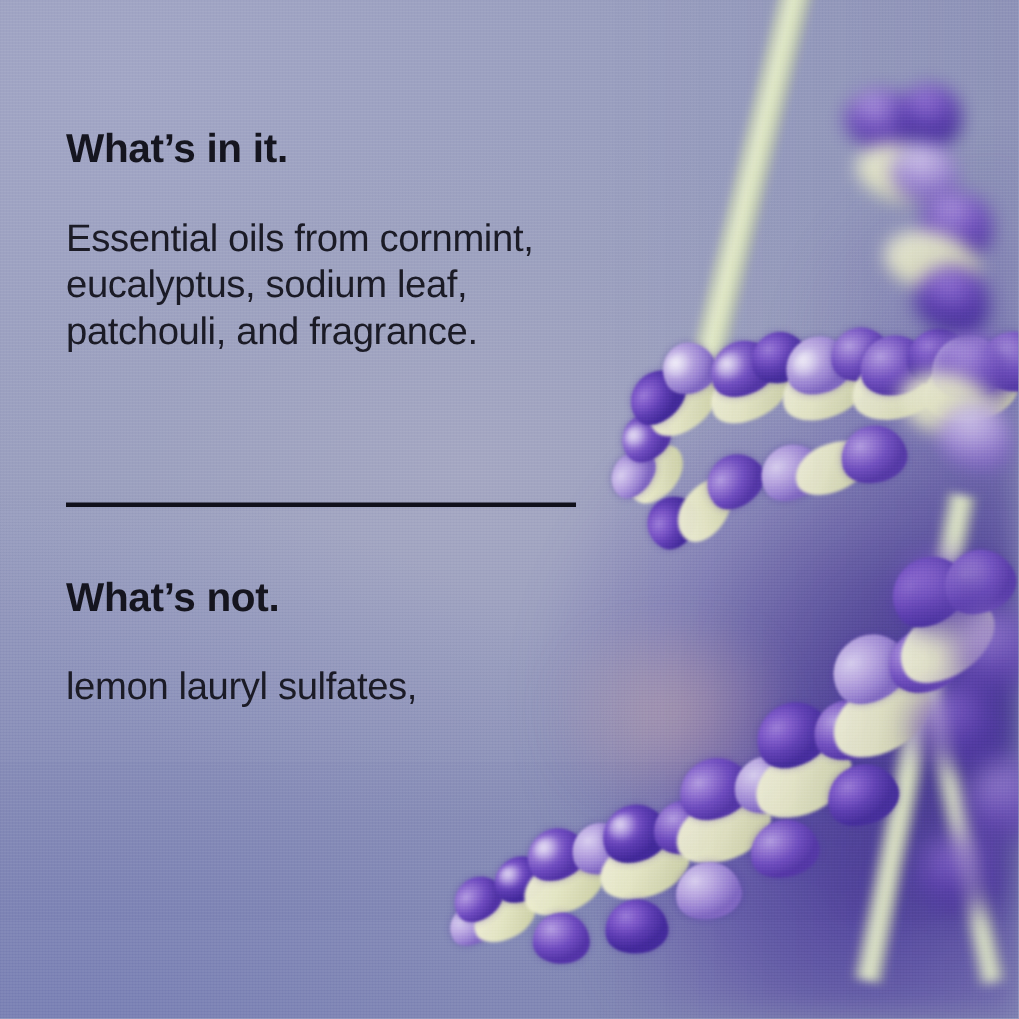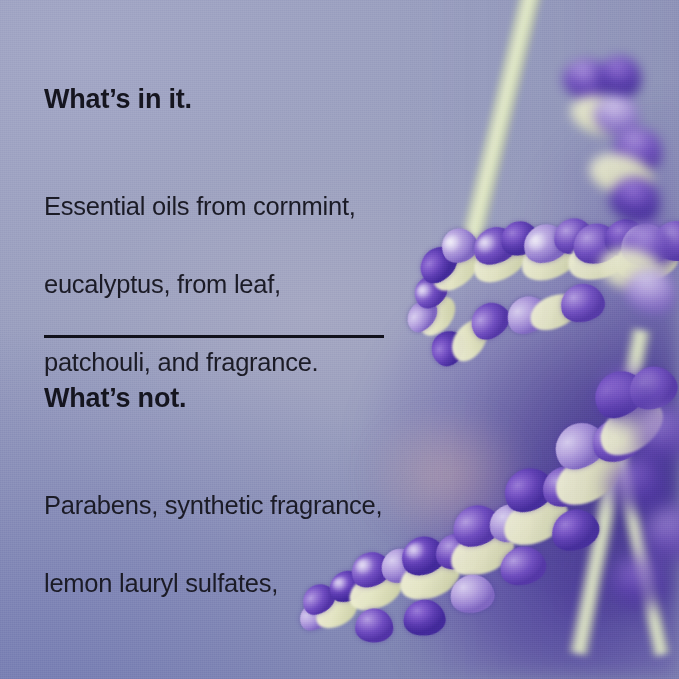--- a/index.html
+++ b/index.html
@@ -167,21 +167,21 @@
     position:absolute;
     font-size:25.5px;
     line-height:31px;
     letter-spacing:-0.25px;
     color:#1b1b26;
     font-weight:400;
     width:430px;
   }
   #body-in  { top:144px; }
   #body-not { top:443px; }
-  .body-text .ln { display:block; white-space:nowrap;margin-top:47px; }
+  .body-text .ln { display:block; white-space:nowrap; }
 
   .divider {
     position:absolute;
     left:44px; top:335px;
     width:340px; height:3px;
     background:#11111b;
   }
 </style>
 </head>
 <body>
@@ -299,27 +299,26 @@
 
   <div class="dof"></div>
   <div class="grain"></div>
 
   <div class="content">
 
     <h2 class="heading" id="heading-in">What’s in it.</h2>
 
     <p class="body-text" id="body-in">
       <span class="ln">Essential oils from cornmint,</span>
-      <span class="ln">eucalyptus, from leaf,</span>
+      <span class="ln">eucalyptus, sodium leaf,</span>
       <span class="ln">patchouli, and fragrance.</span>
     </p>
 
     <h2 class="heading" id="heading-not">What’s not.</h2>
 
     <p class="body-text" id="body-not">
-      <span class="ln">Parabens, synthetic fragrance,</span>
       <span class="ln">lemon lauryl sulfates,</span>
     </p>
   </div>
 
   <div class="divider"></div>
 
 </div>
 
 </body></html>

